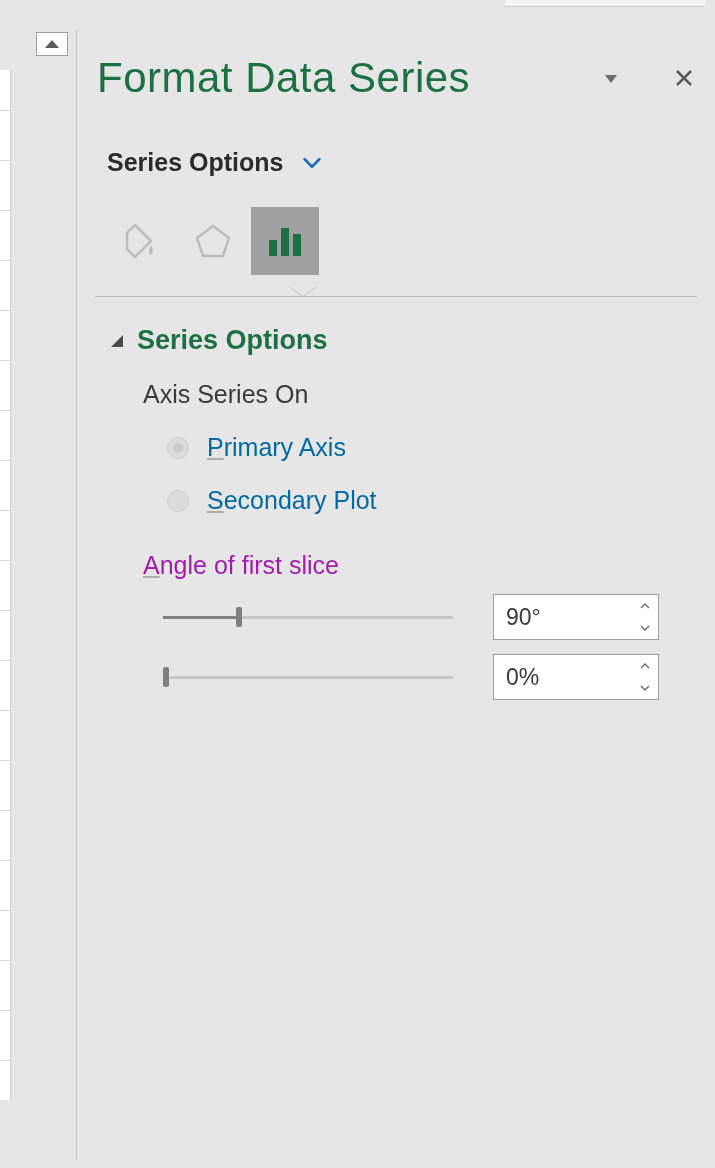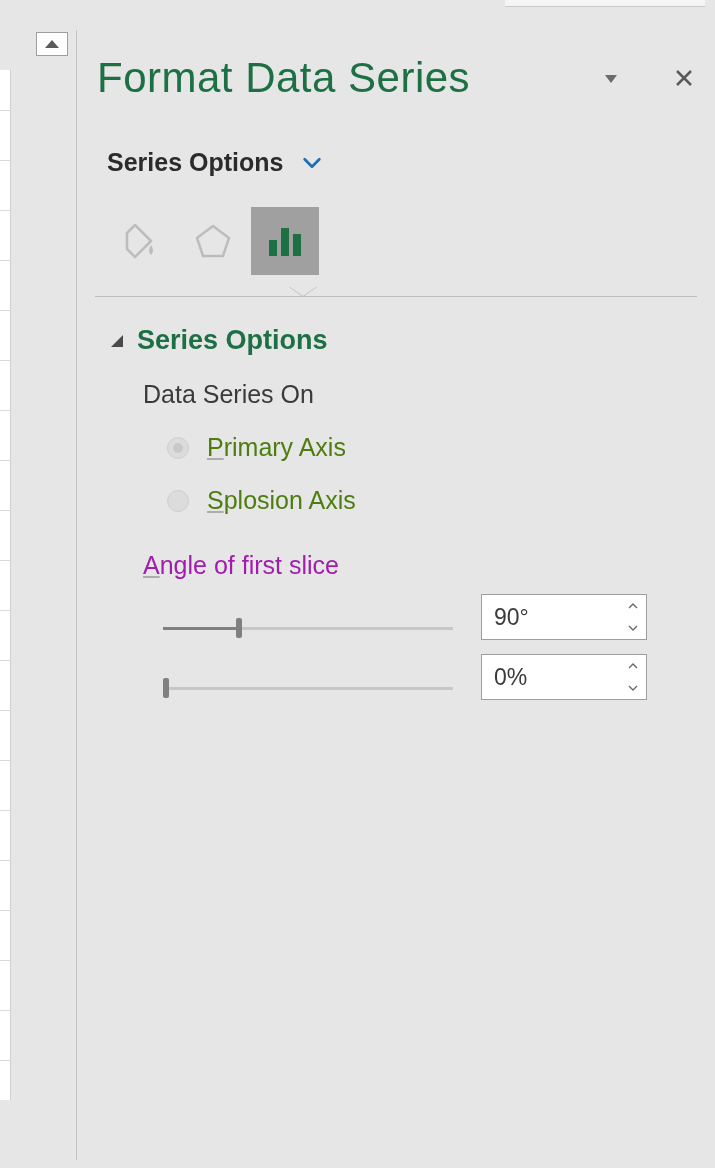--- a/index.html
+++ b/index.html
@@ -192,21 +192,21 @@
   .plot-on-label {
     margin: 24px 0 0 66px;
     font-size: 25px;
     color: #3a3a3a;
   }
   .radio-row {
     display: flex;
     align-items: center;
     gap: 18px;
     margin: 24px 0 0 90px;
-    color: #4d7c0f;
+    color: #0369a1;
     font-size: 25px;
   }
   .radio-dot {
     width: 22px;
     height: 22px;
     border-radius: 50%;
     background: #dcdcdc;
     box-sizing: border-box;
     border: 1px solid #cfcfcf;
     position: relative;
@@ -220,22 +220,22 @@
     background:#c9c9c9;
   }
   .u-first { text-decoration: underline; text-decoration-color: rgba(0,0,0,.25);}
   .field-label {
     margin: 36px 0 0 66px;
     font-size: 25px;
     color: #a21caf;
   }
   .slider-row {
     display: flex;
-    align-items: flex-end;
-    gap: 28px;
+    align-items: center;
+    gap: 40px;
     margin: 14px 18px 0 86px;
   }
   .slider-row.second { margin-top: 14px; }
   .slider {
     position: relative;
     flex: 0 0 290px;
     height: 24px;
   }
   .slider-track {
     position: absolute;
@@ -378,30 +378,30 @@
     <div class="tab-divider-wrap">
       <div class="tab-divider-line"></div>
       <div class="tab-divider-notch"></div>
     </div>
 
     <div class="section-header">
       <div class="collapse-tri"></div>
       <div class="section-title">Series Options</div>
     </div>
 
-    <div class="plot-on-label">Data Series On</div>
+    <div class="plot-on-label">Axis Series On</div>
 
     <div class="radio-row">
       <div class="radio-dot checked"></div>
       <span><span class="u-first">P</span><span>rimary Axis</span></span>
     </div>
 
     <div class="radio-row">
       <div class="radio-dot"></div>
-      <span><span class="u-first">S</span><span>plosion Axis</span></span>
+      <span><span class="u-first">S</span><span>econdary Plot</span></span>
     </div>
 
     <div class="field-label"><span class="u-first">A</span>ngle of first slice</div>
     <div class="slider-row">
       <div class="slider">
         <div class="slider-track">
           <div class="filled" style="width:25%"></div>
         </div>
         <div class="slider-thumb" style="left:25%"></div>
       </div>

